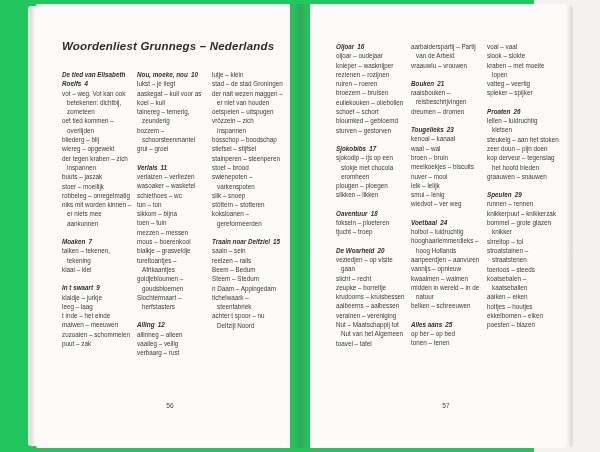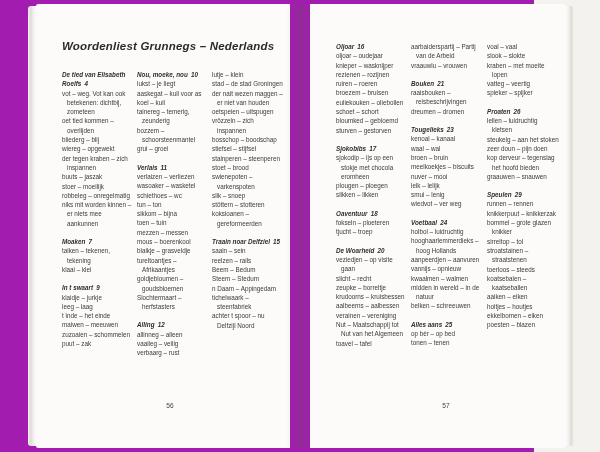--- a/index.html
+++ b/index.html
@@ -2,21 +2,21 @@
 <html><head>
 <meta charset="utf-8">
 <style>
   html,body { margin:0; padding:0; }
   body {
     width:600px; height:452px; overflow:hidden;
     background:#f3f2ef;
     font-family:"Liberation Sans", sans-serif;
     -webkit-font-smoothing:antialiased;
   }
-  .spread { position:relative; width:534px; height:452px; background:#a21caf; }
+  .spread { position:relative; width:534px; height:452px; background:#22c55e; }
   .page {
     position:absolute; top:4px; height:444px;
     background:#fcfbf9;
   }
   .page.left  { left:36px;  width:254px; border-radius:2px 0 0 2px; }
   .page.right { left:310px; width:256px; border-radius:0 2px 2px 0; }
 
   
   .edge-left {
     position:absolute; left:28px; top:6px; width:9px; height:440px;

